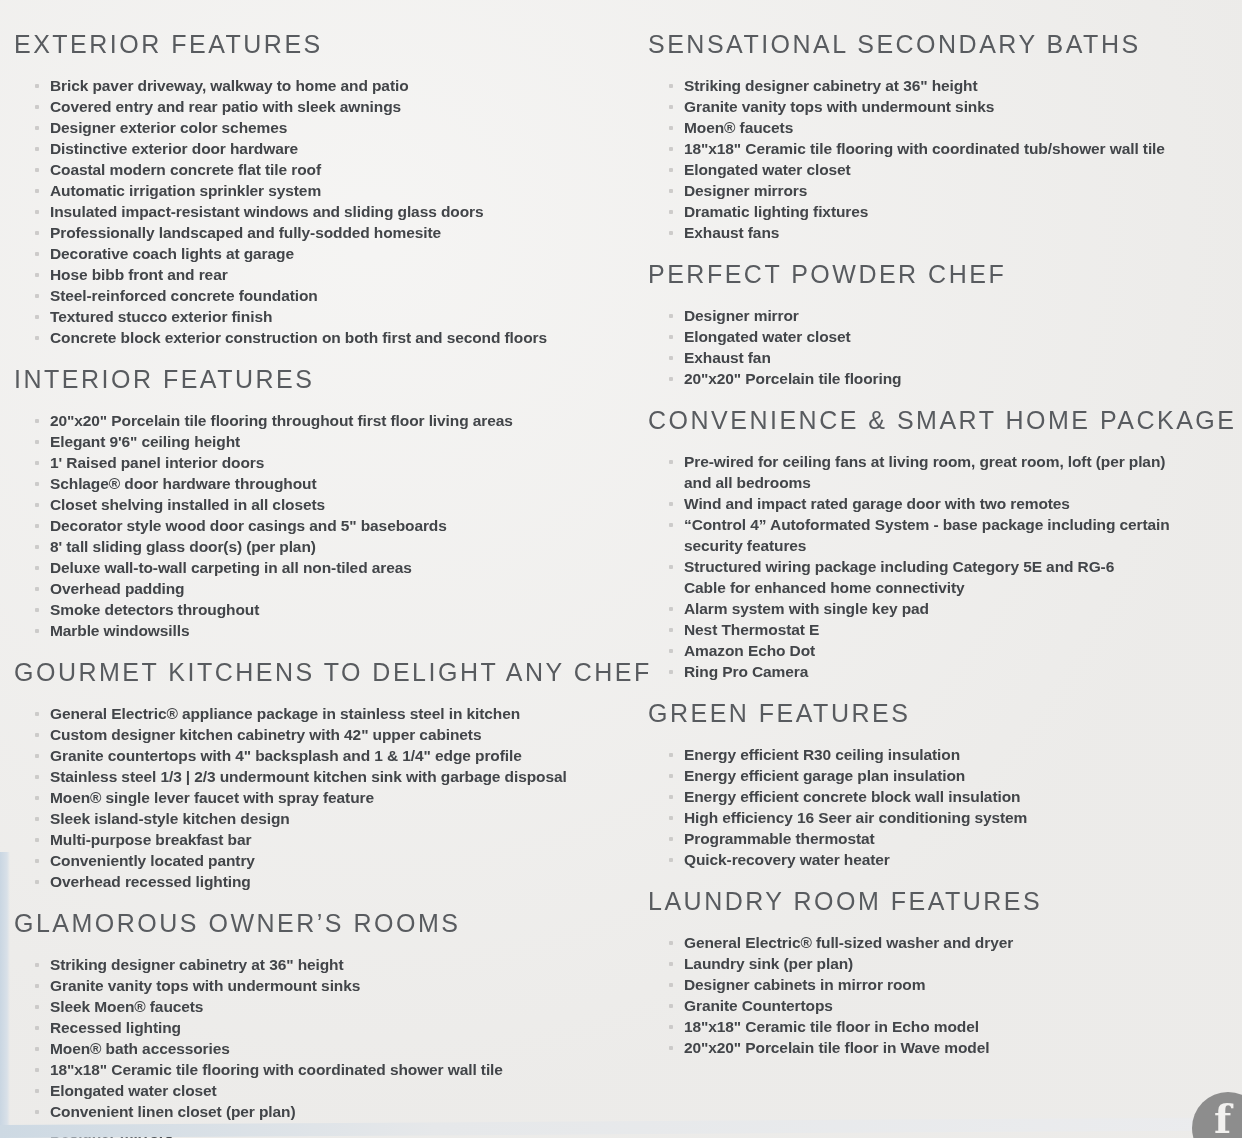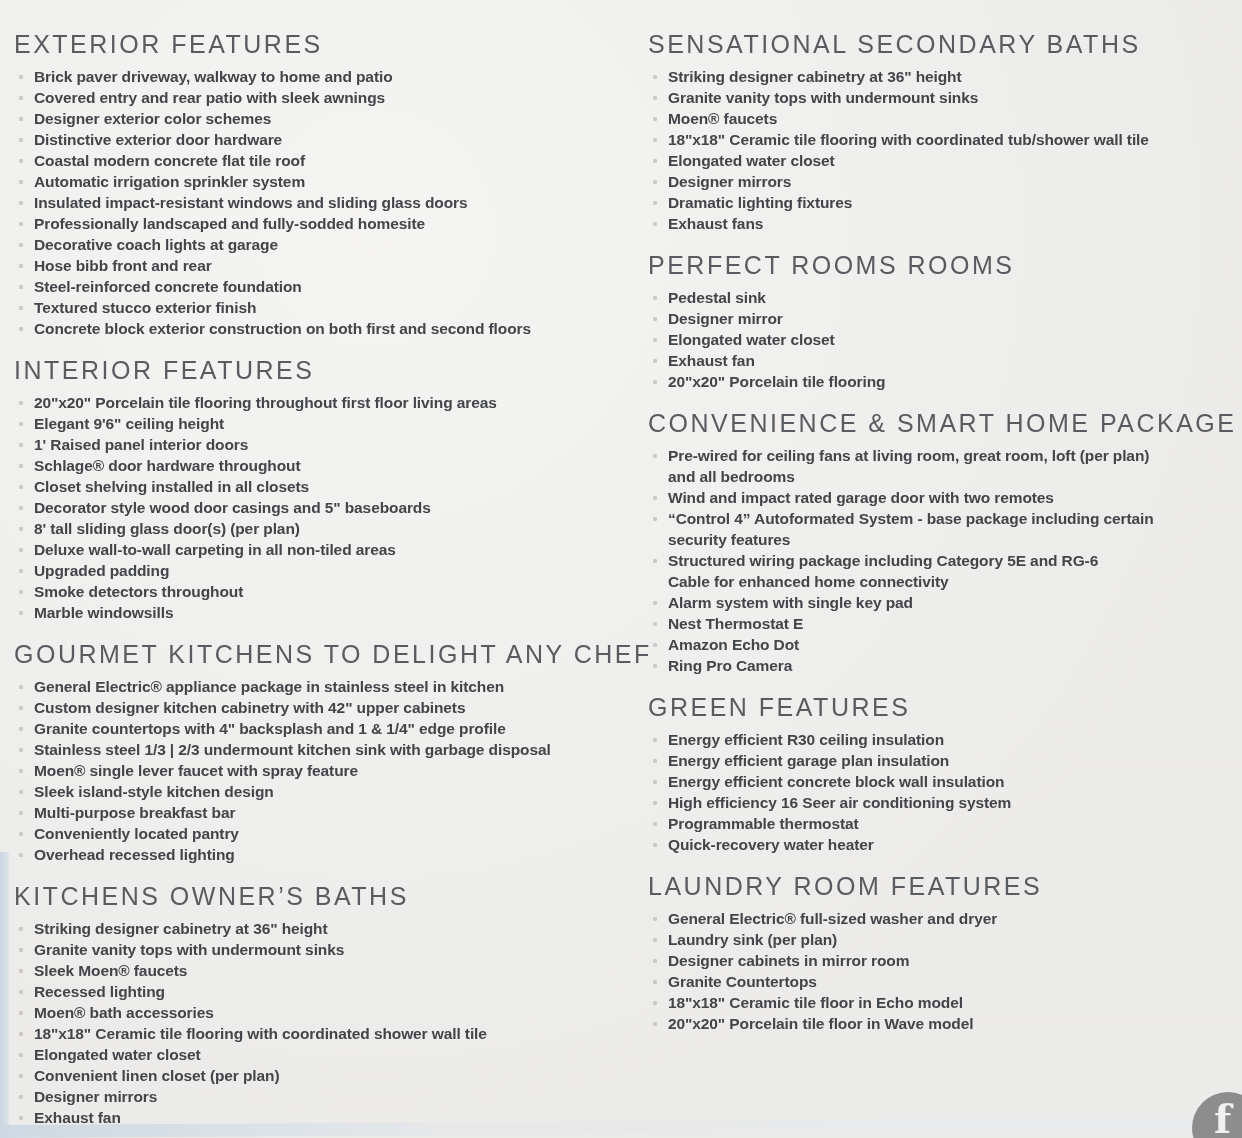--- a/index.html
+++ b/index.html
@@ -28,21 +28,21 @@
   .section { margin-bottom: 16px; }
   .section-title {
     margin: 0 0 7px 0;
     font-size: 25px;
     line-height: 30px;
     font-weight: 400;
     letter-spacing: 2.5px;
     color: #585b5f;
     white-space: nowrap;
   }
-  ul.feature-list { margin: 0; padding: 0; list-style: none; }
+  ul.feature-list { margin: 16px; padding: 0; list-style: none; }
   li.feature-item {
     position: relative;
     margin: 0 0 0 20px;
     padding: 0;
     font-size: 15.5px;
     line-height: 21px;
     font-weight: 700;
     letter-spacing: -0.1px;
     color: #424549;
     white-space: pre-line;
@@ -115,41 +115,41 @@
           <h2 class="section-title">INTERIOR FEATURES</h2>
           <ul class="feature-list">
             <li class="feature-item"><span class="bullet"></span><span>20"x20" Porcelain tile flooring throughout first floor living areas</span></li>
             <li class="feature-item"><span class="bullet"></span><span>Elegant 9'6" ceiling height</span></li>
             <li class="feature-item"><span class="bullet"></span><span>1' Raised panel interior doors</span></li>
             <li class="feature-item"><span class="bullet"></span><span>Schlage® door hardware throughout</span></li>
             <li class="feature-item"><span class="bullet"></span><span>Closet shelving installed in all closets</span></li>
             <li class="feature-item"><span class="bullet"></span><span>Decorator style wood door casings and 5" baseboards</span></li>
             <li class="feature-item"><span class="bullet"></span><span>8' tall sliding glass door(s) (per plan)</span></li>
             <li class="feature-item"><span class="bullet"></span><span>Deluxe wall-to-wall carpeting in all non-tiled areas</span></li>
-            <li class="feature-item"><span class="bullet"></span><span>Upgraded padding</span></li>
+            <li class="feature-item"><span class="bullet"></span><span>Overhead padding</span></li>
             <li class="feature-item"><span class="bullet"></span><span>Smoke detectors throughout</span></li>
             <li class="feature-item"><span class="bullet"></span><span>Marble windowsills</span></li>
           </ul>
         </div>
         <div class="section">
           <h2 class="section-title">GOURMET KITCHENS TO DELIGHT ANY CHEF</h2>
           <ul class="feature-list">
             <li class="feature-item"><span class="bullet"></span><span>General Electric® appliance package in stainless steel in kitchen</span></li>
             <li class="feature-item"><span class="bullet"></span><span>Custom designer kitchen cabinetry with 42" upper cabinets</span></li>
             <li class="feature-item"><span class="bullet"></span><span>Granite countertops with 4" backsplash and 1 &amp; 1/4" edge profile</span></li>
             <li class="feature-item"><span class="bullet"></span><span>Stainless steel 1/3 | 2/3 undermount kitchen sink with garbage disposal</span></li>
             <li class="feature-item"><span class="bullet"></span><span>Moen® single lever faucet with spray feature</span></li>
             <li class="feature-item"><span class="bullet"></span><span>Sleek island-style kitchen design</span></li>
             <li class="feature-item"><span class="bullet"></span><span>Multi-purpose breakfast bar</span></li>
             <li class="feature-item"><span class="bullet"></span><span>Conveniently located pantry</span></li>
             <li class="feature-item"><span class="bullet"></span><span>Overhead recessed lighting</span></li>
           </ul>
         </div>
         <div class="section">
-          <h2 class="section-title">KITCHENS OWNER’S BATHS</h2>
+          <h2 class="section-title">GLAMOROUS OWNER’S ROOMS</h2>
           <ul class="feature-list">
             <li class="feature-item"><span class="bullet"></span><span>Striking designer cabinetry at 36" height</span></li>
             <li class="feature-item"><span class="bullet"></span><span>Granite vanity tops with undermount sinks</span></li>
             <li class="feature-item"><span class="bullet"></span><span>Sleek Moen® faucets</span></li>
             <li class="feature-item"><span class="bullet"></span><span>Recessed lighting</span></li>
             <li class="feature-item"><span class="bullet"></span><span>Moen® bath accessories</span></li>
             <li class="feature-item"><span class="bullet"></span><span>18"x18" Ceramic tile flooring with coordinated shower wall tile</span></li>
             <li class="feature-item"><span class="bullet"></span><span>Elongated water closet</span></li>
             <li class="feature-item"><span class="bullet"></span><span>Convenient linen closet (per plan)</span></li>
             <li class="feature-item"><span class="bullet"></span><span>Designer mirrors</span></li>
@@ -165,23 +165,22 @@
             <li class="feature-item"><span class="bullet"></span><span>Granite vanity tops with undermount sinks</span></li>
             <li class="feature-item"><span class="bullet"></span><span>Moen® faucets</span></li>
             <li class="feature-item"><span class="bullet"></span><span>18"x18" Ceramic tile flooring with coordinated tub/shower wall tile</span></li>
             <li class="feature-item"><span class="bullet"></span><span>Elongated water closet</span></li>
             <li class="feature-item"><span class="bullet"></span><span>Designer mirrors</span></li>
             <li class="feature-item"><span class="bullet"></span><span>Dramatic lighting fixtures</span></li>
             <li class="feature-item"><span class="bullet"></span><span>Exhaust fans</span></li>
           </ul>
         </div>
         <div class="section">
-          <h2 class="section-title">PERFECT ROOMS ROOMS</h2>
-          <ul class="feature-list">
-            <li class="feature-item"><span class="bullet"></span><span>Pedestal sink</span></li>
+          <h2 class="section-title">PERFECT POWDER CHEF</h2>
+          <ul class="feature-list">
             <li class="feature-item"><span class="bullet"></span><span>Designer mirror</span></li>
             <li class="feature-item"><span class="bullet"></span><span>Elongated water closet</span></li>
             <li class="feature-item"><span class="bullet"></span><span>Exhaust fan</span></li>
             <li class="feature-item"><span class="bullet"></span><span>20"x20" Porcelain tile flooring</span></li>
           </ul>
         </div>
         <div class="section">
           <h2 class="section-title">CONVENIENCE &amp; SMART HOME PACKAGE</h2>
           <ul class="feature-list">
             <li class="feature-item"><span class="bullet"></span><span>Pre-wired for ceiling fans at living room, great room, loft (per plan)

